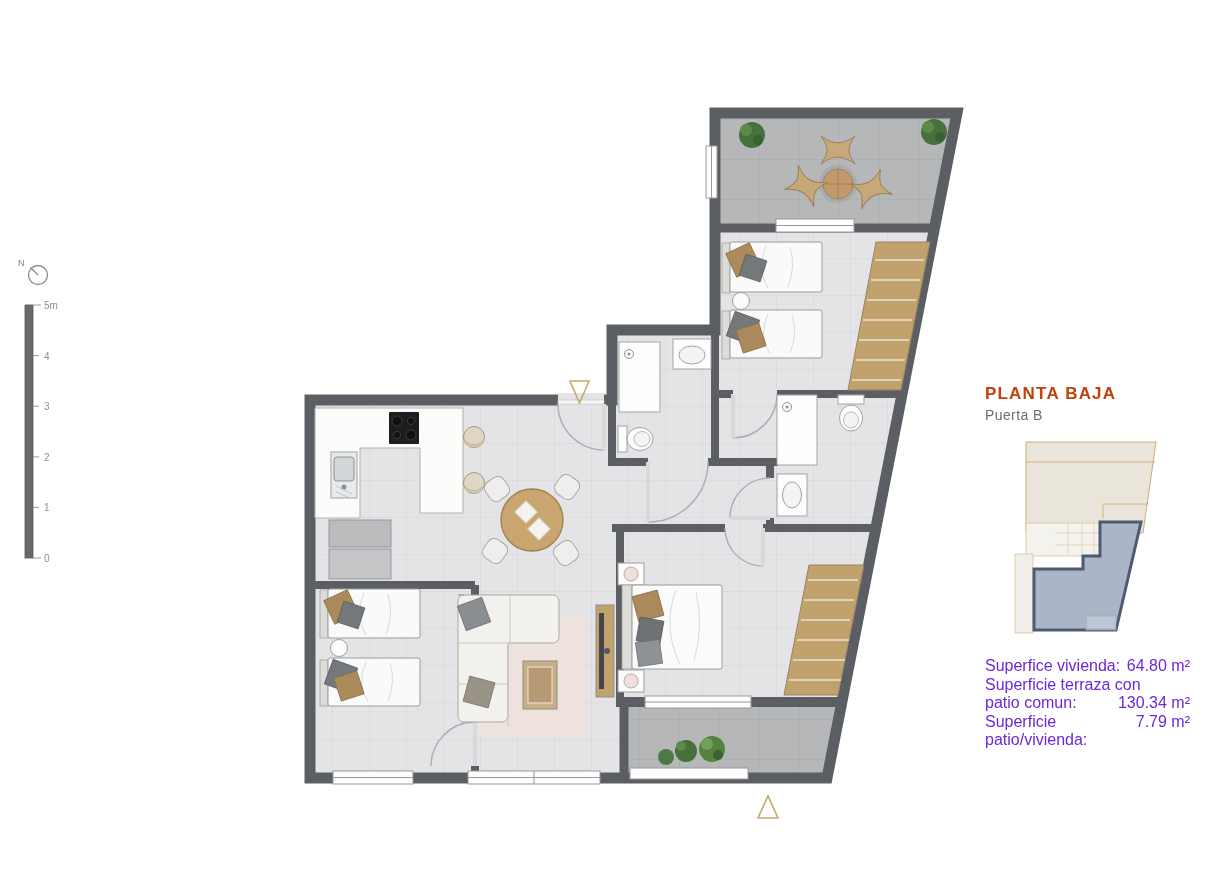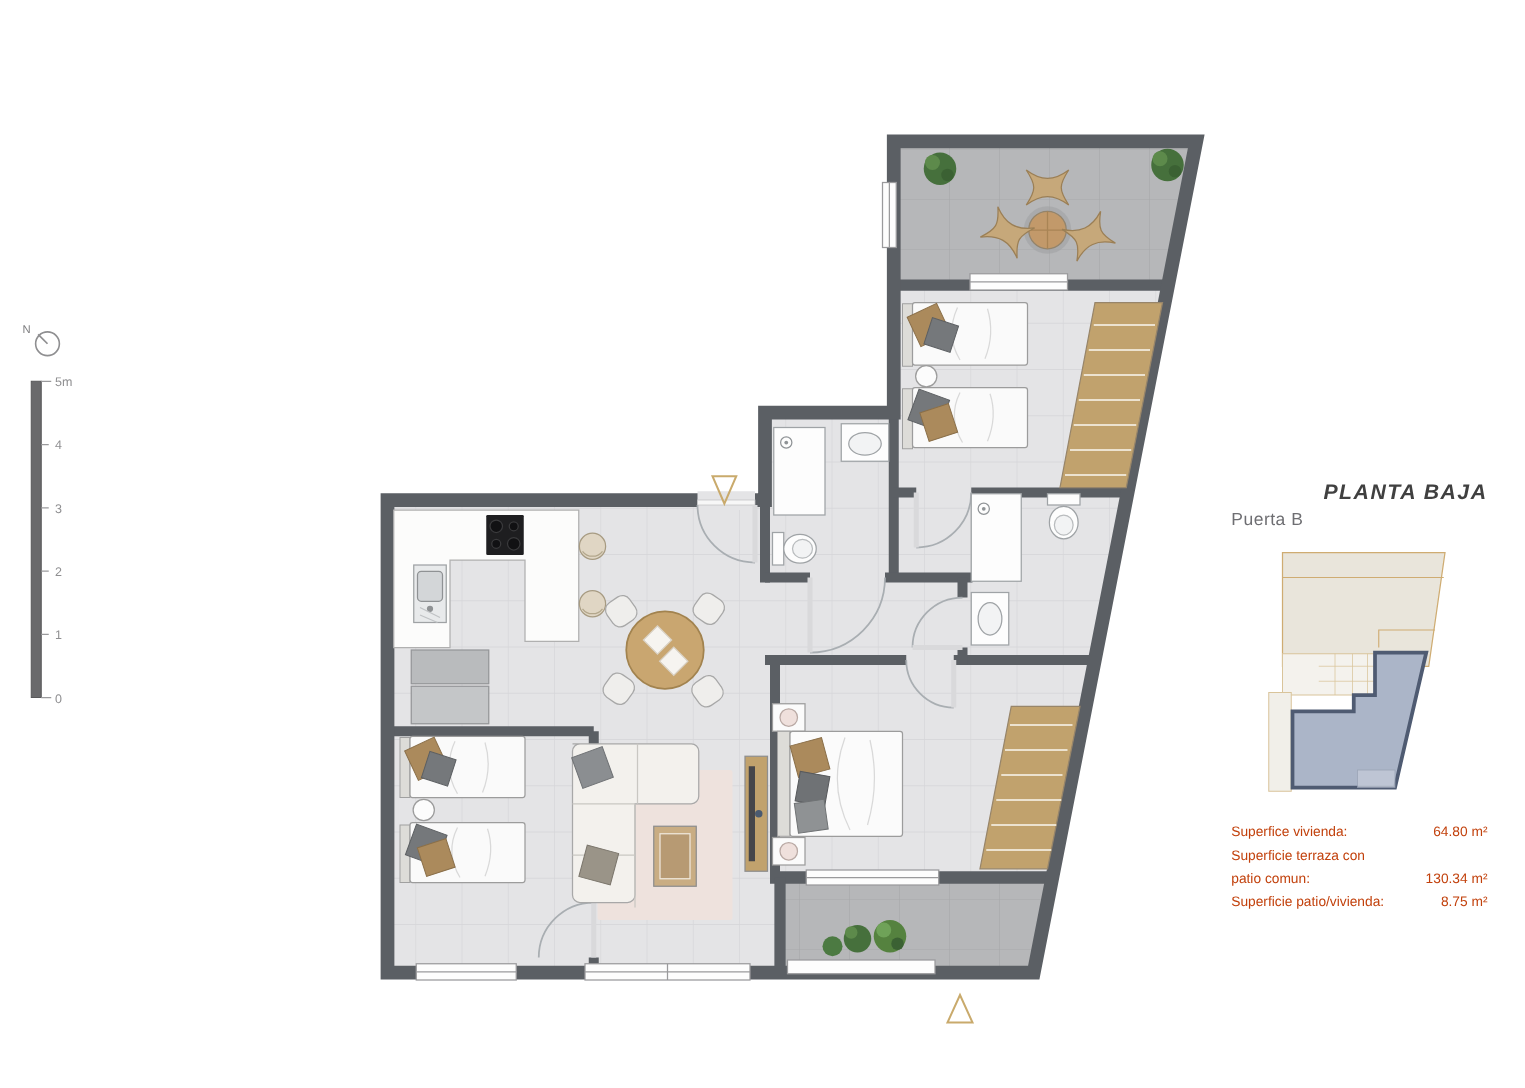--- a/index.html
+++ b/index.html
@@ -2,24 +2,24 @@
 <html><head>
 <meta charset="utf-8">
 <style>
   html,body{margin:0;padding:0;background:#ffffff;}
   .canvas{position:relative;width:1220px;height:870px;background:#ffffff;overflow:hidden;
           font-family:"Liberation Sans", sans-serif;}
   .plan-svg{position:absolute;left:0;top:0;}
   .compass{position:absolute;left:8px;top:252px;}
   .scalebar{position:absolute;left:8px;top:293px;}
   .side-panel{position:absolute;left:985px;top:384px;width:205px;}
-  .panel-title{font-size:17px;font-weight:bold;letter-spacing:1.2px;color:#404040;text-align:right;font-style:italic;}
+  .panel-title{font-size:17px;font-weight:bold;letter-spacing:1.2px;color:#c2410c;text-align:left;}
   .panel-subtitle{font-size:14px;color:#6e6e72;text-align:left;margin-top:3px;letter-spacing:.4px;}
   .minimap{display:block;margin:6px auto 0 auto;}
-  .areas{margin-top:6px;font-size:11px;color:#c2410c;line-height:18.5px;}
+  .areas{margin-top:6px;font-size:16px;color:#6d28d9;line-height:18.5px;}
   .area-row{display:flex;justify-content:space-between;}
   .area-row .lbl{text-align:left;}
   .area-row .val{text-align:right;white-space:nowrap;}
 </style>
 </head>
 <body>
 
 <div class="canvas">
 
   <svg class="plan-svg" width="1220" height="870" viewBox="0 0 1220 870">
@@ -365,18 +365,18 @@
       <div class="area-row">
         <span class="lbl">Superficie terraza con</span>
         <span class="val"></span>
       </div>
       <div class="area-row">
         <span class="lbl">patio comun:</span>
         <span class="val">130.34 m²</span>
       </div>
       <div class="area-row">
         <span class="lbl">Superficie patio/vivienda:</span>
-        <span class="val">8.75 m²</span>
+        <span class="val">7.79 m²</span>
       </div>
     </div>
   </div>
 
 </div>
 
 </body></html>

